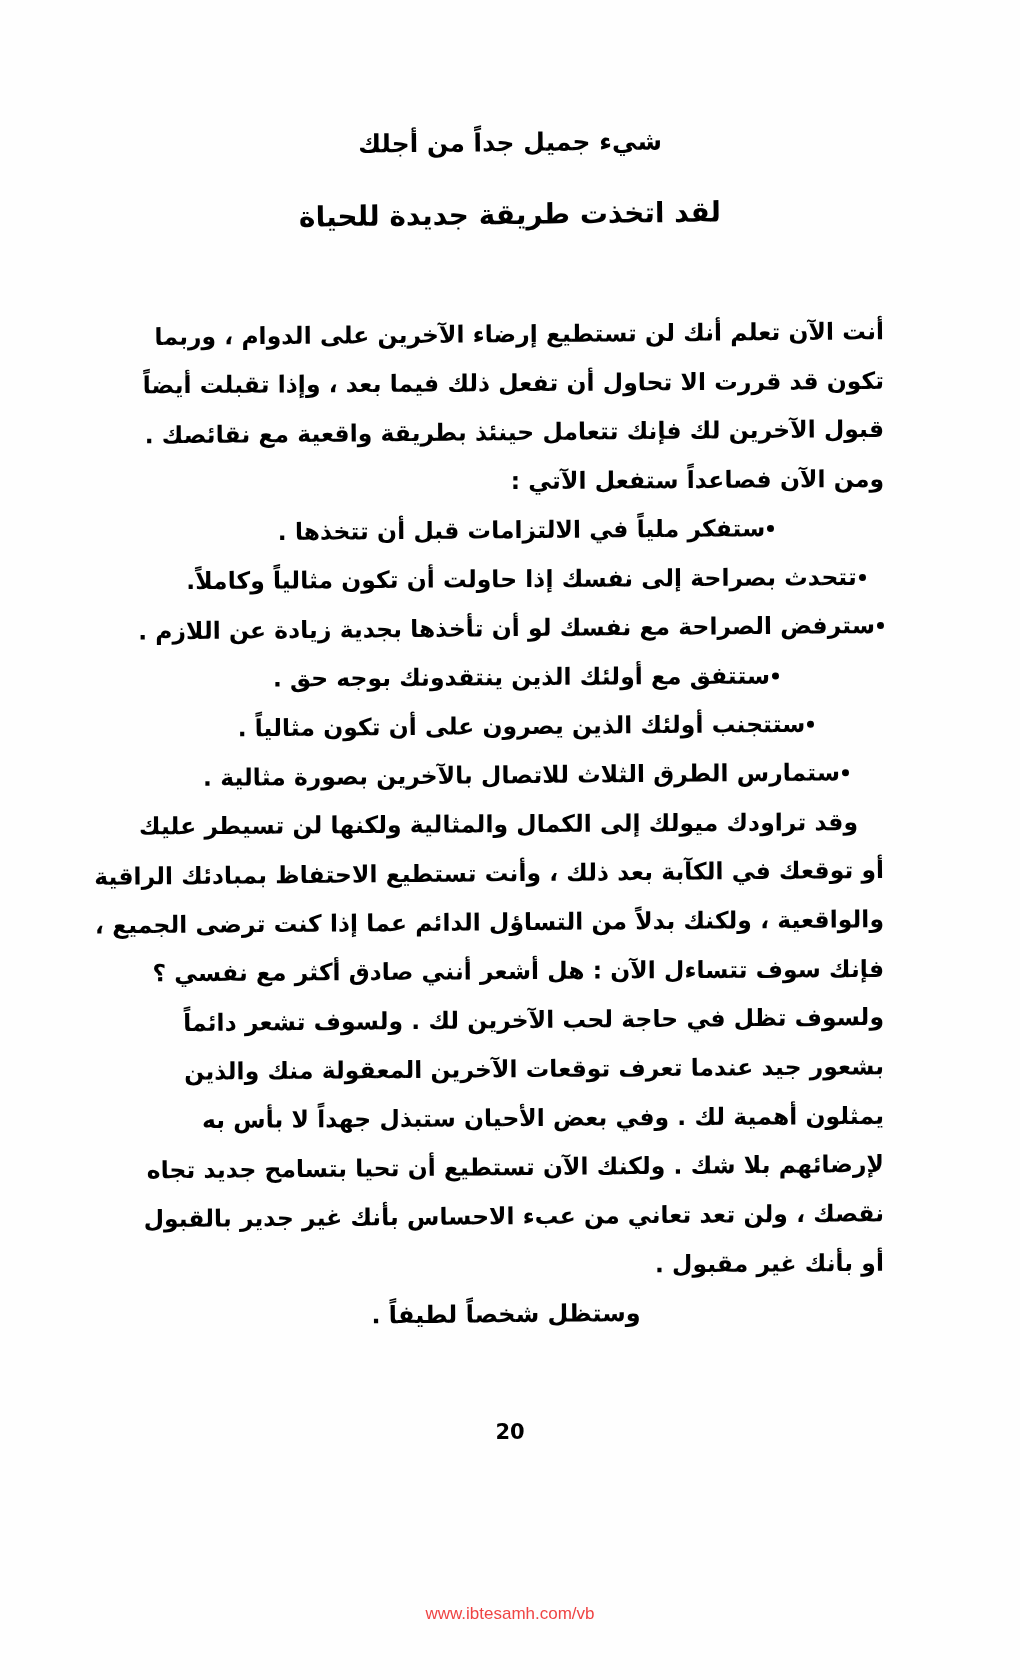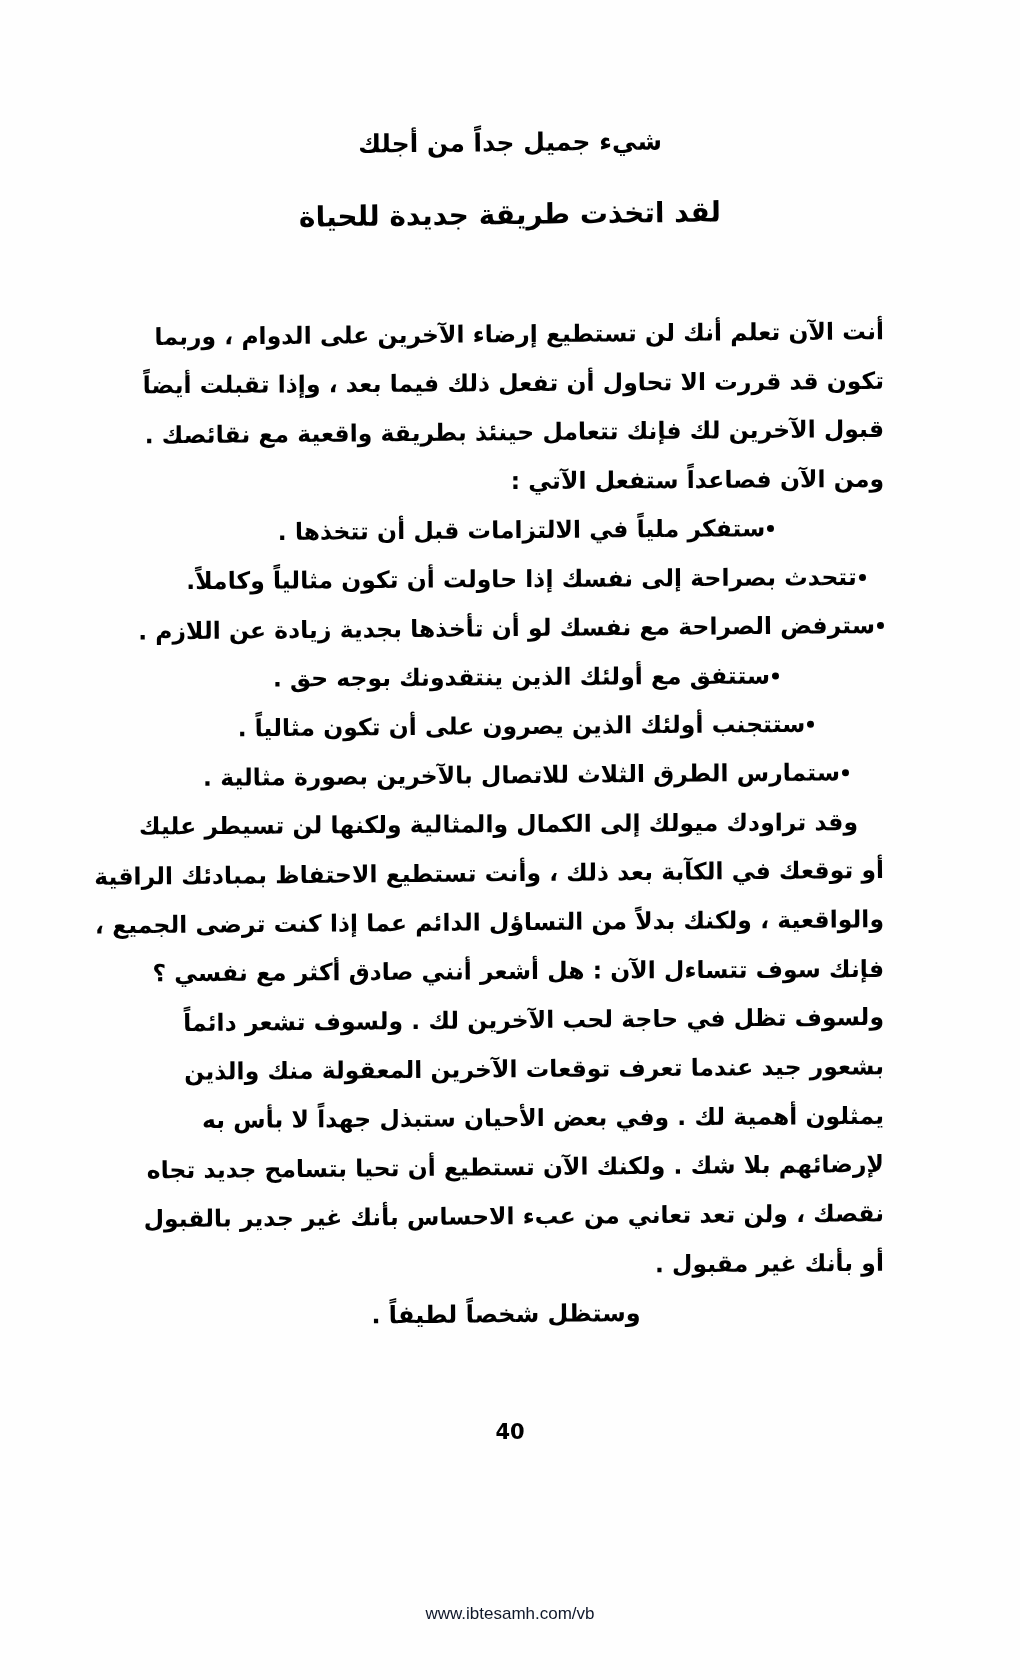--- a/index.html
+++ b/index.html
@@ -132,21 +132,21 @@
     direction: rtl;
   }
 
   .footer-watermark {
     position: absolute;
     top: 1604px;
     left: 0;
     right: 0;
     text-align: center;
     font-size: 17px;
-    color: #0f172a;
+    color: #ef4444;
     direction: ltr;
     font-family: "Liberation Sans", sans-serif;
   }
 </style>
 </head>
 <body>
 
 <div class="page">
 
   <div class="subtitle">شيء جميل جداً من أجلك</div>
@@ -192,16 +192,16 @@
       <span class="line just s2">يمثلون أهمية لك . وفي بعض الأحيان ستبذل جهداً لا بأس به</span>
       <span class="line just s3">لإرضائهم بلا شك . ولكنك الآن تستطيع أن تحيا بتسامح جديد تجاه</span>
       <span class="line just s1">نقصك ، ولن تعد تعاني من عبء الاحساس بأنك غير جدير بالقبول</span>
       <span class="line right s2">أو بأنك غير مقبول .</span>
     </div>
 
     <div class="closing s3">وستظل شخصاً لطيفاً .</div>
 
   </div>
 
-  <div class="page-number">40</div>
+  <div class="page-number">20</div>
   <div class="footer-watermark">www.ibtesamh.com/vb</div>
 
 </div>
 
 </body></html>

